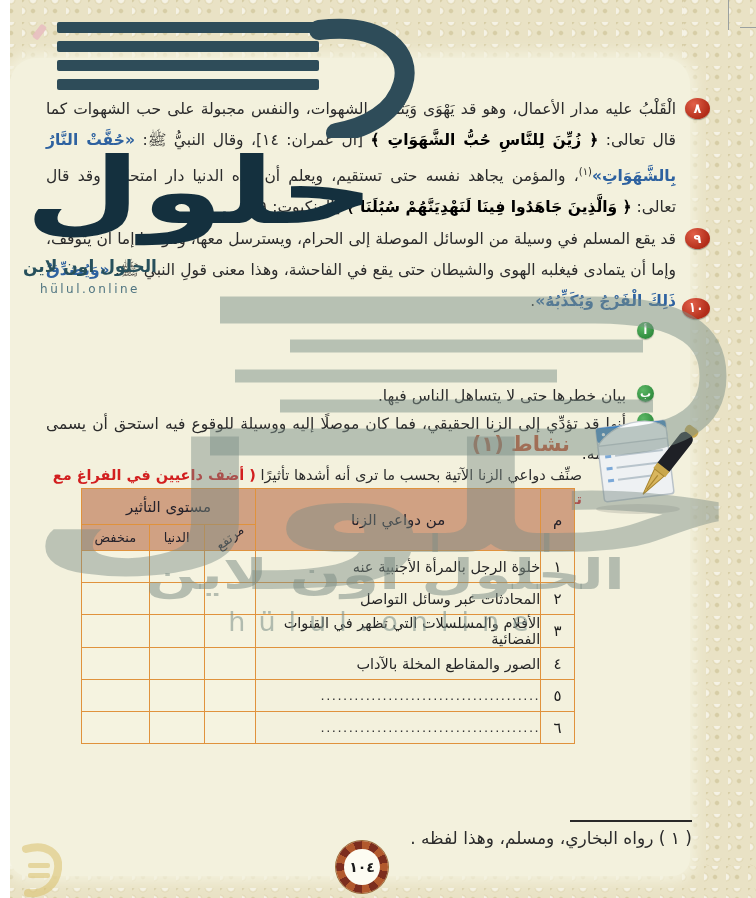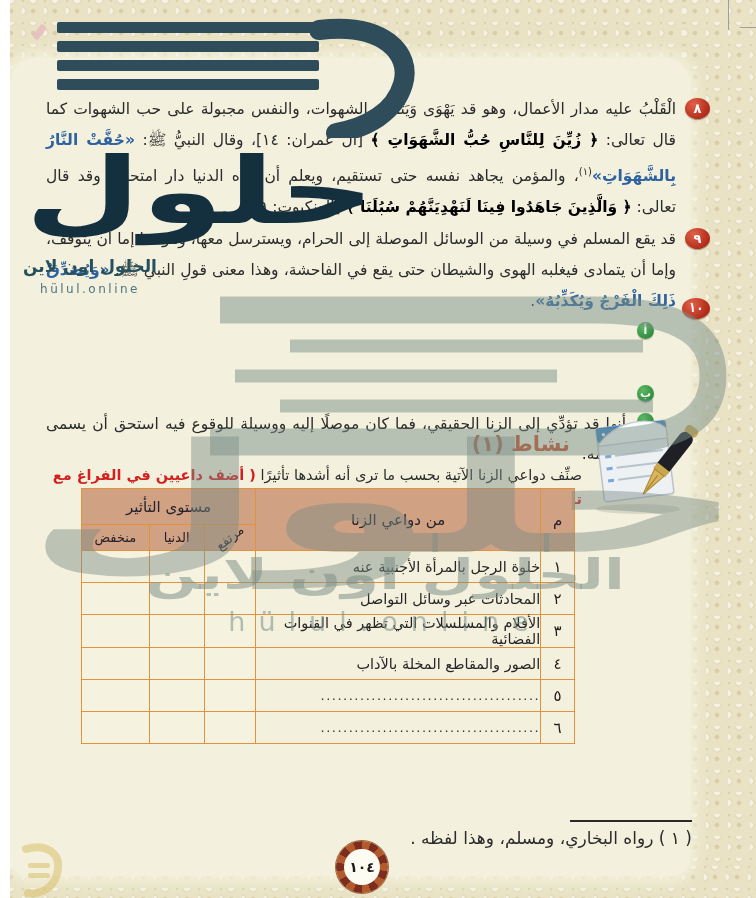--- a/index.html
+++ b/index.html
@@ -106,20 +106,21 @@
 
   <div class="para" style="top:294px;">
     <span class="num-bullet" style="min-width:24px;font-family:Liberation Mono, monospace;">١٠</span>
   </div>
 
   <div class="sub" style="top:318px;">
     <span class="letter-bullet">أ</span>
   </div>
   <div class="sub" style="top:381px;">
     <span class="letter-bullet">ب</span>
+    <span>بيان خطرها حتى لا يتساهل الناس فيها.</span>
   </div>
   <div class="sub" style="top:409px;">
     <span class="letter-bullet">ج</span>
     <span>أنها قد تؤدِّي إلى الزنا الحقيقي، فما كان موصلًا إليه ووسيلة للوقوع فيه استحق أن يسمى باسمه.</span>
   </div>
 
   <div class="activity-title">نشاط (١)</div>
   <div class="activity-instruction">
     <span class="seg-body">صنِّف دواعي الزنا الآتية بحسب ما ترى أنه أشدها تأثيرًا </span><span class="seg-red">( أضف داعيين في الفراغ مع تقويمهما )</span>
   </div>

